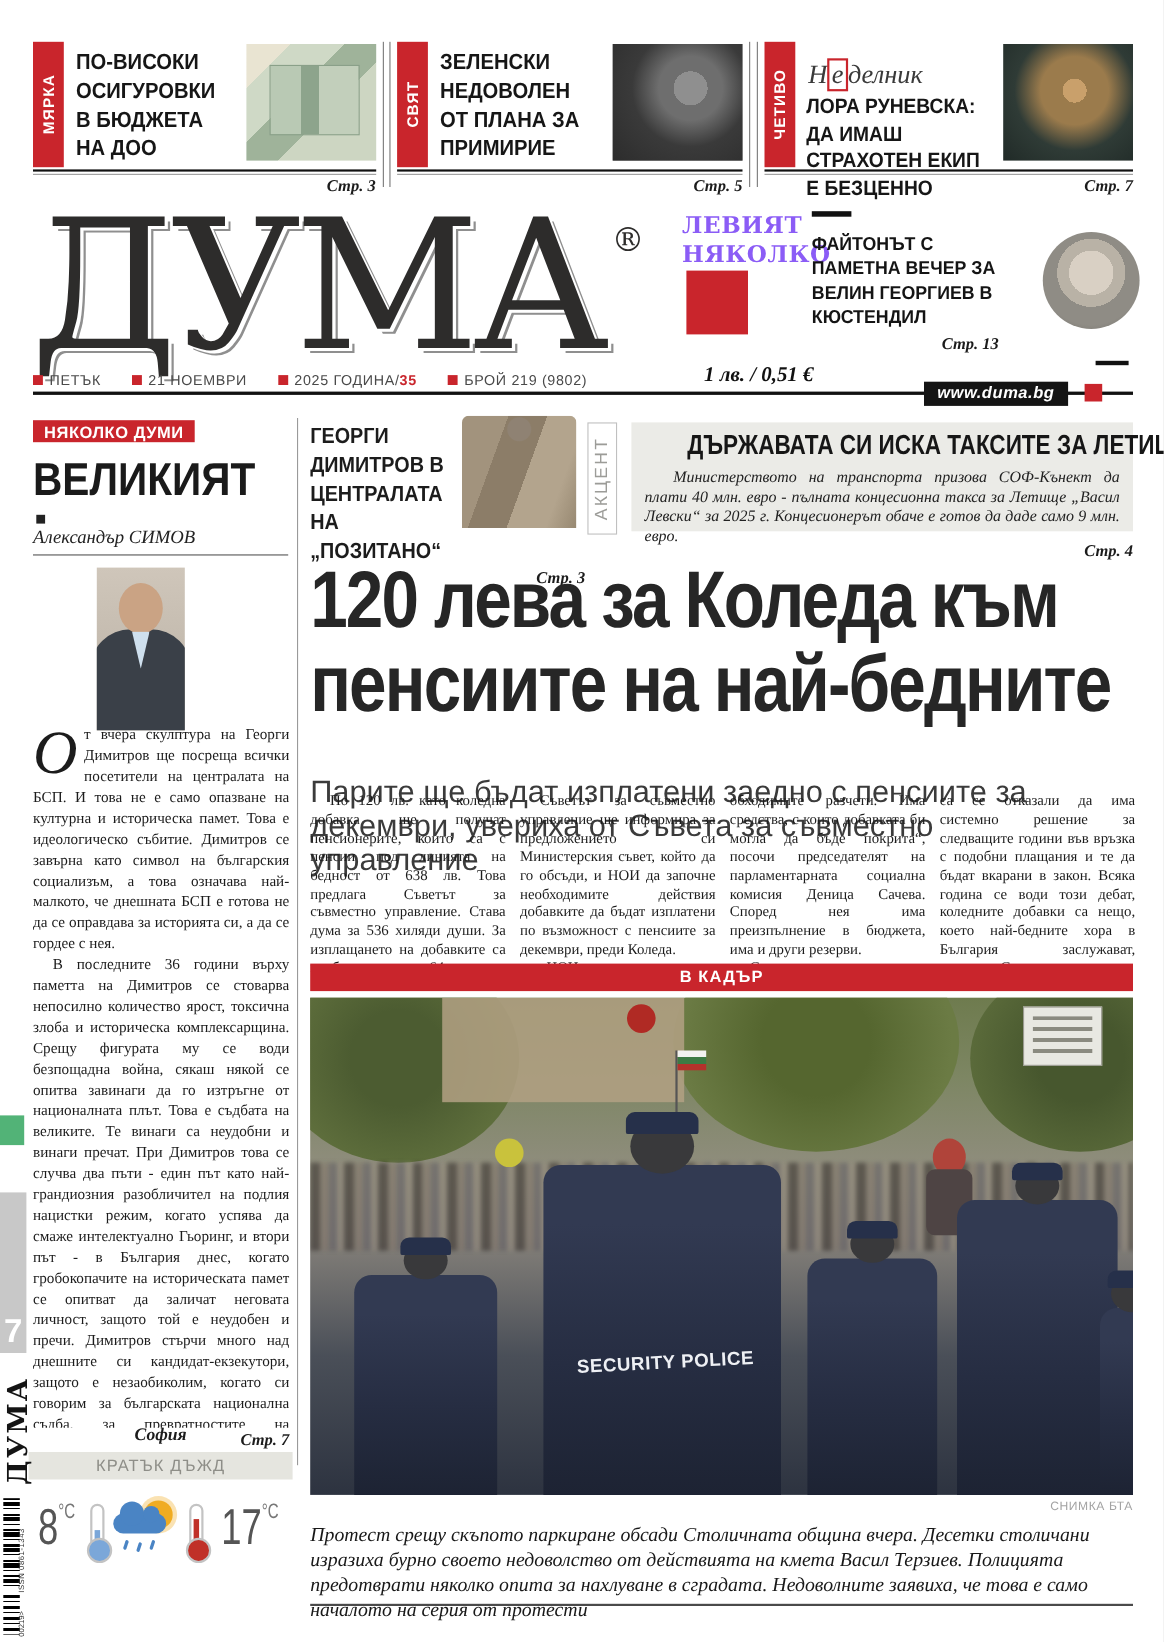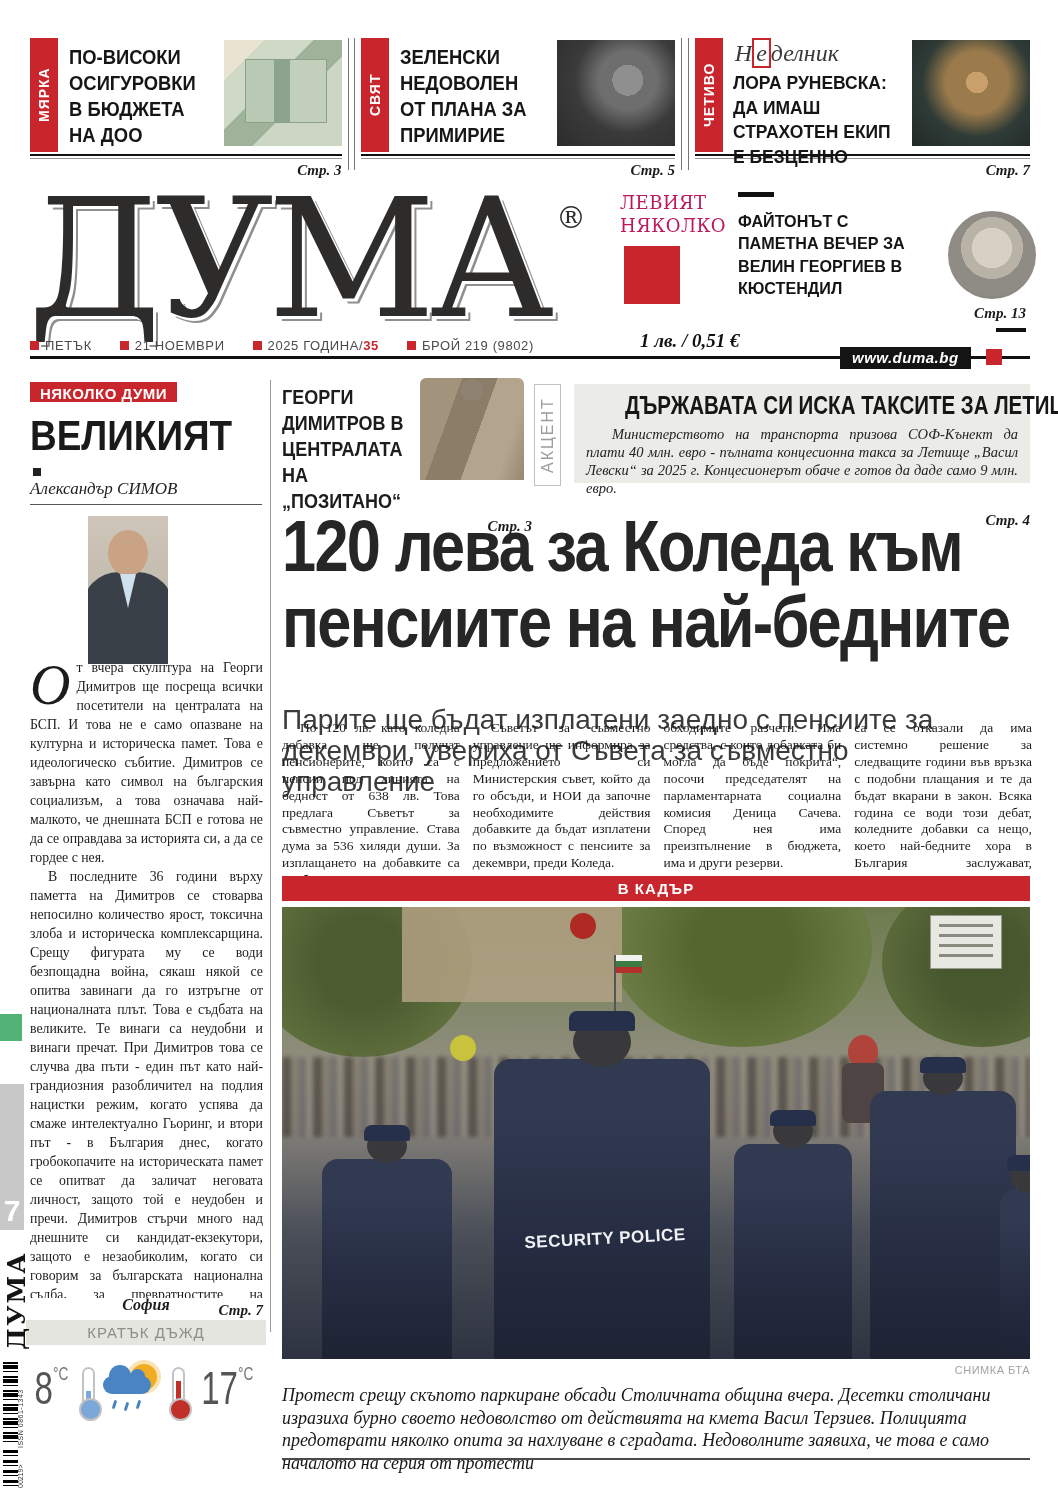--- a/index.html
+++ b/index.html
@@ -26,39 +26,39 @@
      transform:scaleX(.92); transform-origin:left top; color:#161616; }
   .teaser-photo { width:118px; height:106px; margin-top:2px; flex:none; }
   .teaser-page { margin-top:3px; }
   .ph-money { background:linear-gradient(135deg,#e9e4d2 0 18%,#cfd9c6 18% 40%,#9fb39a 40% 60%,#cdd6c2 60% 100%);
      position:relative; }
   .ph-money::after { content:""; position:absolute; inset:18% 12% 22% 18%;
      background:linear-gradient(90deg,#b9c9b4 0 35%,#8da48c 35% 55%,#c2cfbb 55%); border:1px solid #8aa089; }
   .ph-zelensky { background:radial-gradient(circle at 60% 38%, #8f8f8f 0 16%, #6e6e6e 16% 30%, #3a3a3a 55%, #2c2c2c),
      linear-gradient(#bdbdbd,#8d8d8d); }
   .ph-woman { background:radial-gradient(circle at 55% 40%, #c9a06b 0 12%, #9b7b4c 12% 34%, #2f3b36 60%, #202a27); }
-  .ned-brand { font-style:italic; font-size:24px; color:#3a3a3a; margin:2px 0 4px 2px; }
+  .ned-brand { font-style:italic; font-size:24px; color:#3a3a3a; margin:17px 0 4px 2px; }
   .ned-brand .boxed { border:2px solid #c9252c; padding:0 2px; }
   .t3 .teaser-title { font-size:19px; }
 
   
   .logo { left:28px; top:178px; width:600px; font-family:"DejaVu Serif",serif; font-weight:normal;
       font-size:164px; line-height:1; color:#2d2c2b; letter-spacing:-6px;
       text-shadow:3px 3px 0 #ffffff, 5px 5px 0 #8f8f8f; }
   .logo .reg { font-size:30px; letter-spacing:0; vertical-align:88px; text-shadow:none; margin-left:8px; }
-  .tagline { left:620px; top:192px; font-family:"DejaVu Serif",serif; font-size:18px; font-weight:normal;
-      line-height:1.25; color:#be185d; letter-spacing:.5px; }
+  .tagline { left:620px; top:192px; font-family:"DejaVu Serif",serif; font-size:21px; font-weight:bold;
+      line-height:1.25; color:#8b5cf6; letter-spacing:.5px; }
   .logo-redsq { left:624px; top:246px; width:56px; height:58px; background:#c9252c; }
   .side-story { left:738px; top:192px; width:300px; }
   .side-dash { width:36px; height:5px; background:#111; margin-bottom:14px; }
   .side-flex { display:flex; gap:10px; }
   .side-title { width:200px; font-size:17px; line-height:1.32; transform:scaleX(.95); transform-origin:left top; color:#141414; }
   .side-photo { width:88px; height:88px; border-radius:50%; flex:none;
       background:radial-gradient(circle at 50% 42%, #d9d0c4 0 30%, #b9b2a6 30% 46%, #8f8c85 46% 70%, #6d6b66); }
-  .side-page { margin-top:4px; width:288px; }
+  .side-page { margin-top:4px; width:288px;text-align:center; }
   .side-dash2 { width:30px; height:4px; background:#111; margin:6px 0 0 258px; }
 
   .dateline { left:30px; top:338px; width:600px; font-family:"Liberation Sans",sans-serif;
       font-size:13px; color:#4a4a4a; letter-spacing:.6px; display:flex; gap:28px; white-space:nowrap; }
   .dateline .sq { width:9px; height:9px; margin-right:6px; }
   .dateline .rednum { color:#c9252c; font-weight:bold; }
   .price { left:640px; top:330px; font-size:19px; font-weight:bold; font-style:italic; color:#111; }
   .mast-rule { left:30px; top:356px; width:1000px; height:3px; background:#111; }
   .site-box { left:840px; top:347px; background:#141414; color:#fff; font-family:"Liberation Sans",sans-serif;
       font-weight:bold; font-style:italic; font-size:15px; padding:2px 12px 3px; letter-spacing:.5px; }
@@ -83,21 +83,21 @@
       border-radius:6px 6px 0 0; }
   .georgi-page { margin-top:4px; }
   .accent-label { left:534px; top:384px; width:27px; height:102px; border:1px solid #c0c0c0;
       color:#9c9c98; font-family:"Liberation Sans",sans-serif; font-size:16px; letter-spacing:2px;
       writing-mode:vertical-rl; transform:rotate(180deg); display:flex; align-items:center; justify-content:center; }
   .accent-box { left:574px; top:384px; width:456px; height:99px; background:#ebebe7; padding:7px 12px 6px; }
   .accent-title { font-size:25px; text-align:center; transform:scaleX(.82); transform-origin:center top;
       white-space:nowrap; color:#161616; }
   .accent-sum { margin-top:5px; font-style:italic; font-size:14.5px; line-height:1.25; text-align:justify;
       text-indent:26px; color:#222; }
-  .accent-page { left:574px; top:512px; width:456px; }
+  .accent-page { left:574px; top:493px; width:456px; }
 
   
   .headline { left:282px; top:508px; width:760px; color:#262626; }
   .headline div { font-size:73px; line-height:76px; letter-spacing:-2px;
       transform:scaleX(.84); transform-origin:left top; white-space:nowrap; }
   .subhead { left:282px; top:664px; width:710px; font-family:"Liberation Sans",sans-serif;
       font-size:28px; line-height:31px; color:#3b3b3b;margin-top:40px; }
   .cols { left:282px; top:720px; width:750px; display:flex; gap:13px; }
   .col { width:178px; font-size:13.5px; line-height:16.9px; text-align:justify; }
   .col p { text-indent:18px; }

